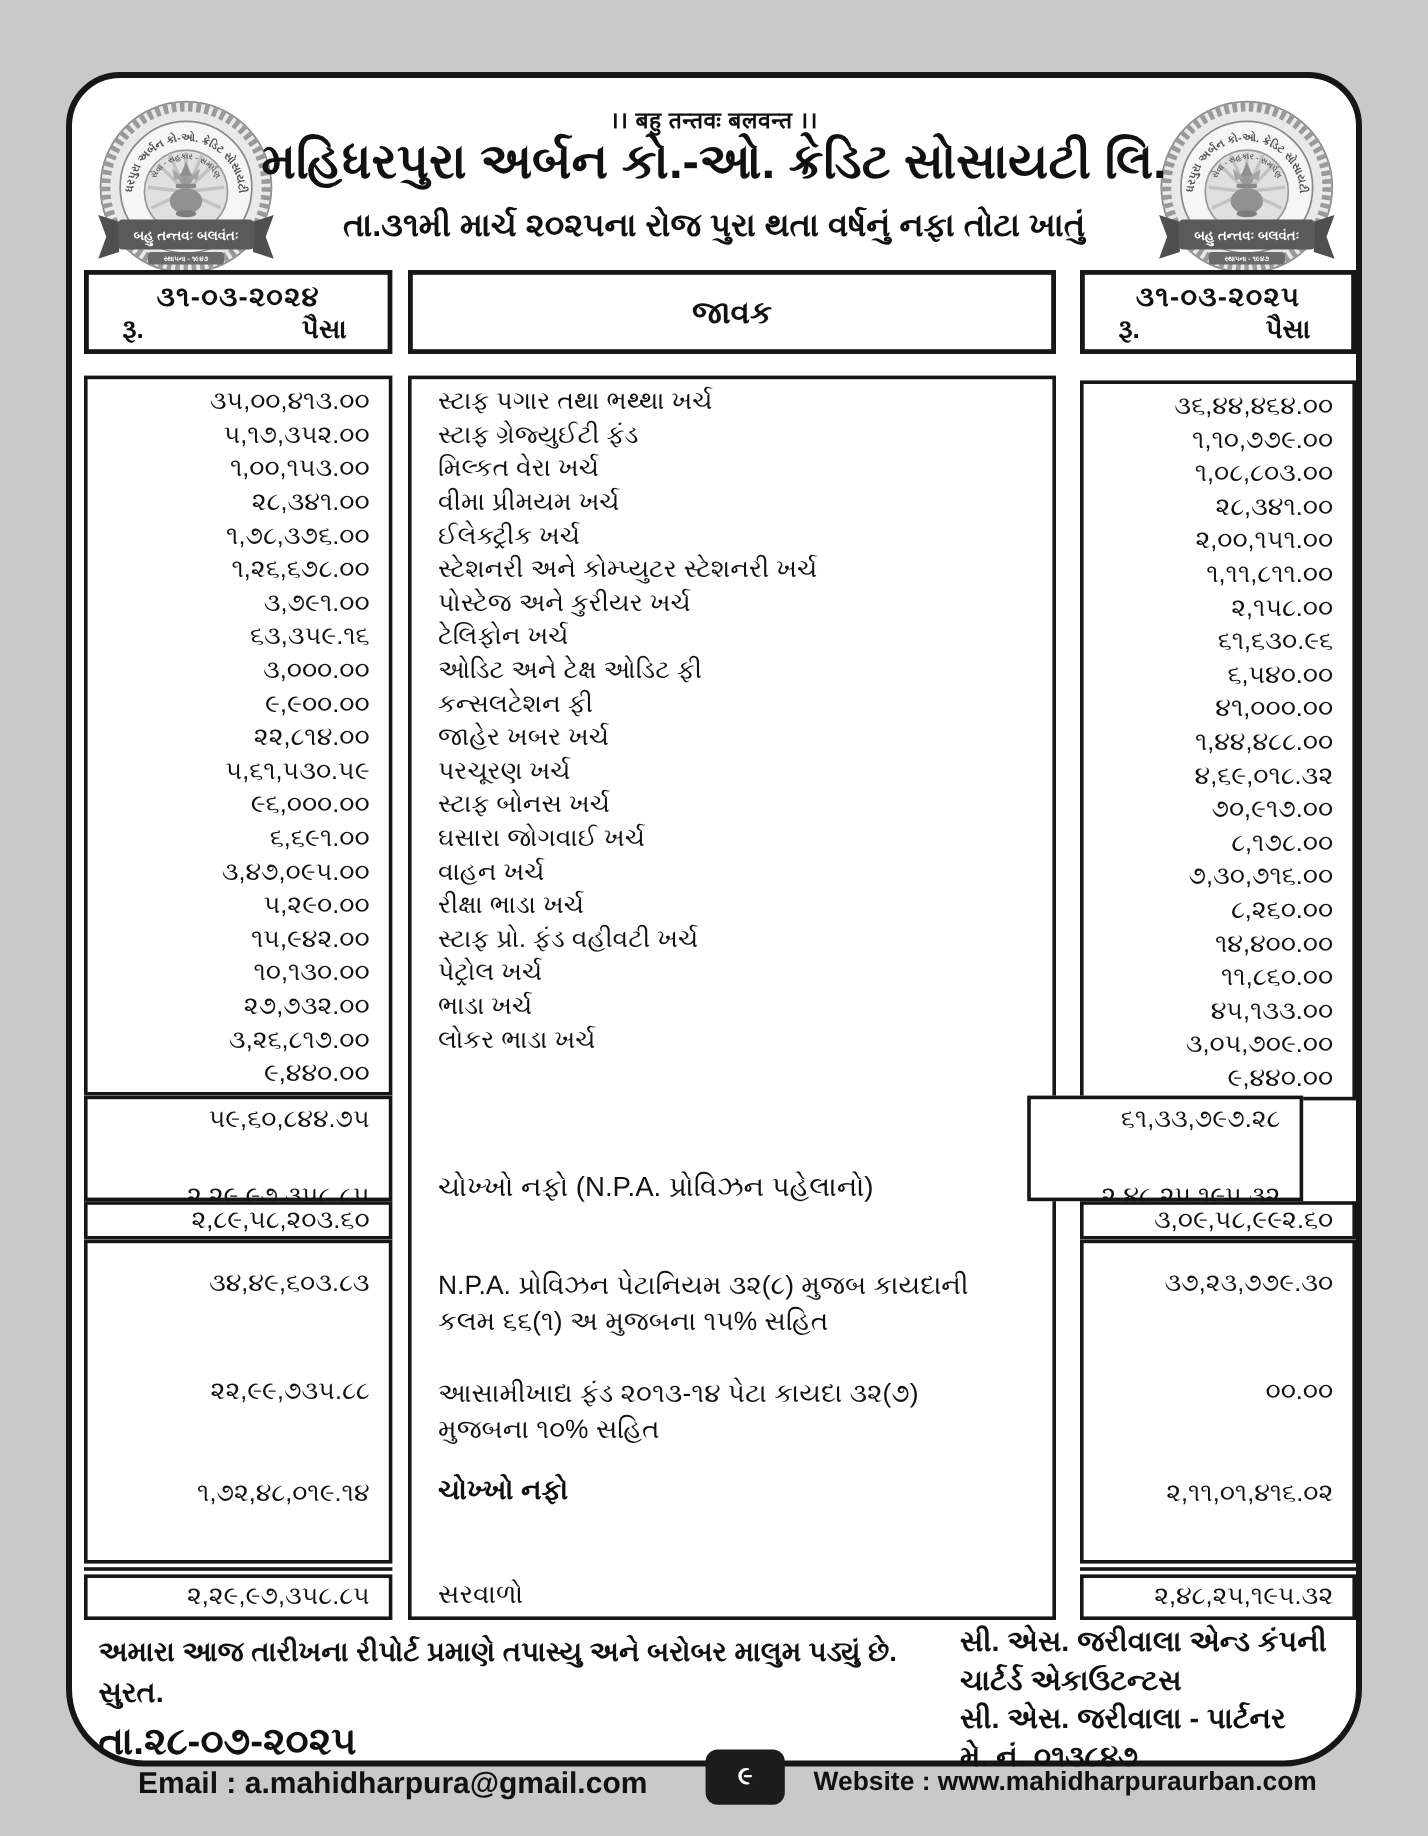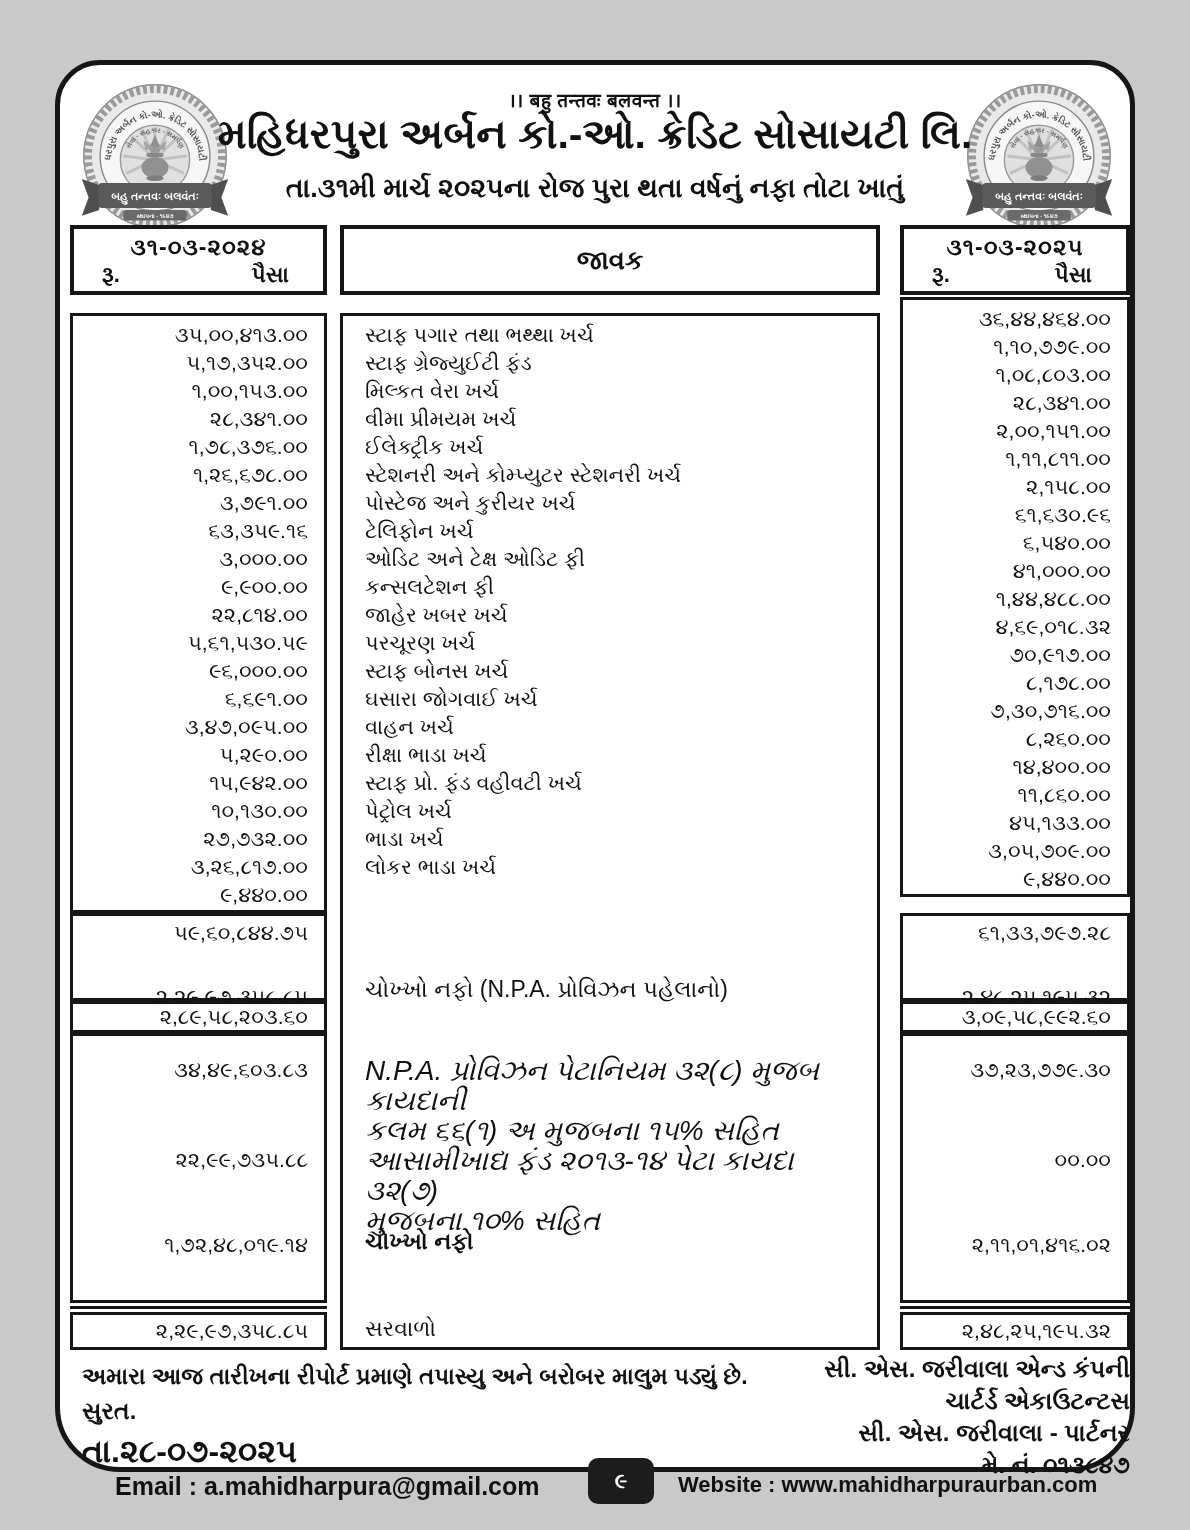--- a/index.html
+++ b/index.html
@@ -25,44 +25,44 @@
   .logo.left{left:18px;} .logo.right{right:14px;}
   
   .box{position:absolute;background:#fff;border:3px solid #161616;box-sizing:border-box;}
   .hdr{border-width:4px;height:70px;top:160px;}
   .hdr-left{left:10px;width:257px;}
   .hdr-center{left:280px;width:540px;display:flex;align-items:center;justify-content:center;}
   .hdr-right{left:840px;width:230px;}
   .hdr .date{display:block;text-align:center;font-size:23px;font-weight:bold;margin-top:5px;letter-spacing:1px;}
   .units{display:flex;justify-content:space-between;padding:1px 34px 0 28px;font-size:22px;font-weight:bold;}
   .colA-prev{left:10px;width:257px;top:248px;height:600px;}
-  .colA-curr{left:840px;width:230px;top:232px;height:600px;padding-left:38px;}
+  .colA-curr{left:840px;width:230px;top:252px;height:600px;padding-left:38px;}
   .colB{top:848px;height:88px;display:flex;flex-direction:column;justify-content:space-between;padding:5px 0 6px 0;gap:40px;}
-  .colB.p{left:10px;width:257px;} .colB.c{left:840px;width:230px;}
+  .colB.p{left:10px;width:257px;} .colB.c{left:796px;width:230px;}
   .colC{top:936px;height:32px;} .colC.p{left:10px;width:257px;} .colC.c{left:840px;width:230px;}
   .colD{top:968px;height:270px;} .colD.p{left:10px;width:257px;} .colD.c{left:840px;width:230px;}
   .sep-line{position:absolute;height:3px;background:#161616;top:1241px;}
   .sep-line.p{left:10px;width:257px;} .sep-line.c{left:840px;width:230px;}
   .colE{top:1247px;height:38px;} .colE.p{left:10px;width:257px;} .colE.c{left:840px;width:230px;}
   .center-box{left:280px;width:540px;top:248px;height:1037px;}
   .line{height:28px;line-height:28px;white-space:nowrap;}
   .num{text-align:right;padding-right:16px;font-size:21px;}
   .amt-list{padding-top:5px;}
   .label-list{padding:5px 0 0 22px;font-size:21px;}
   .abs{position:absolute;}
   .cent-label{left:22px;font-size:21px;white-space:nowrap;}
-  .para{line-height:30px;font-size:28px;font-style:italic;}
+  .para{line-height:30px;font-size:22px;}
   .bold{font-weight:bold;}
   .single-center{display:flex;align-items:center;}
   .single-center .num{width:100%;}
   
   .attest{position:absolute;left:22px;top:1298px;font-size:23px;font-weight:bold;}
   .attest-city{position:absolute;left:22px;top:1332px;font-size:24px;font-weight:bold;}
   .attest-date{position:absolute;left:22px;top:1368px;font-size:32px;font-weight:bold;}
-  .auditor{position:absolute;left:740px;width:330px;top:1288px;text-align:right;
+  .auditor{position:absolute;left:740px;width:330px;top:1288px;text-align:left;
     font-size:24px;font-weight:bold;line-height:32px;}
   
   .email{position:absolute;left:115px;top:1472px;font-size:25px;font-weight:bold;}
   .website{position:absolute;left:678px;top:1472px;font-size:22px;font-weight:bold;}
   .page-badge{position:absolute;left:588px;top:1458px;width:66px;height:46px;
     background:#1c1c1c;color:#fff;border-radius:10px;display:flex;align-items:center;
     justify-content:center;font-size:21px;font-weight:bold;z-index:3;}
   svg text{font-family:"Liberation Sans", sans-serif;}
 </style>
 </head>

